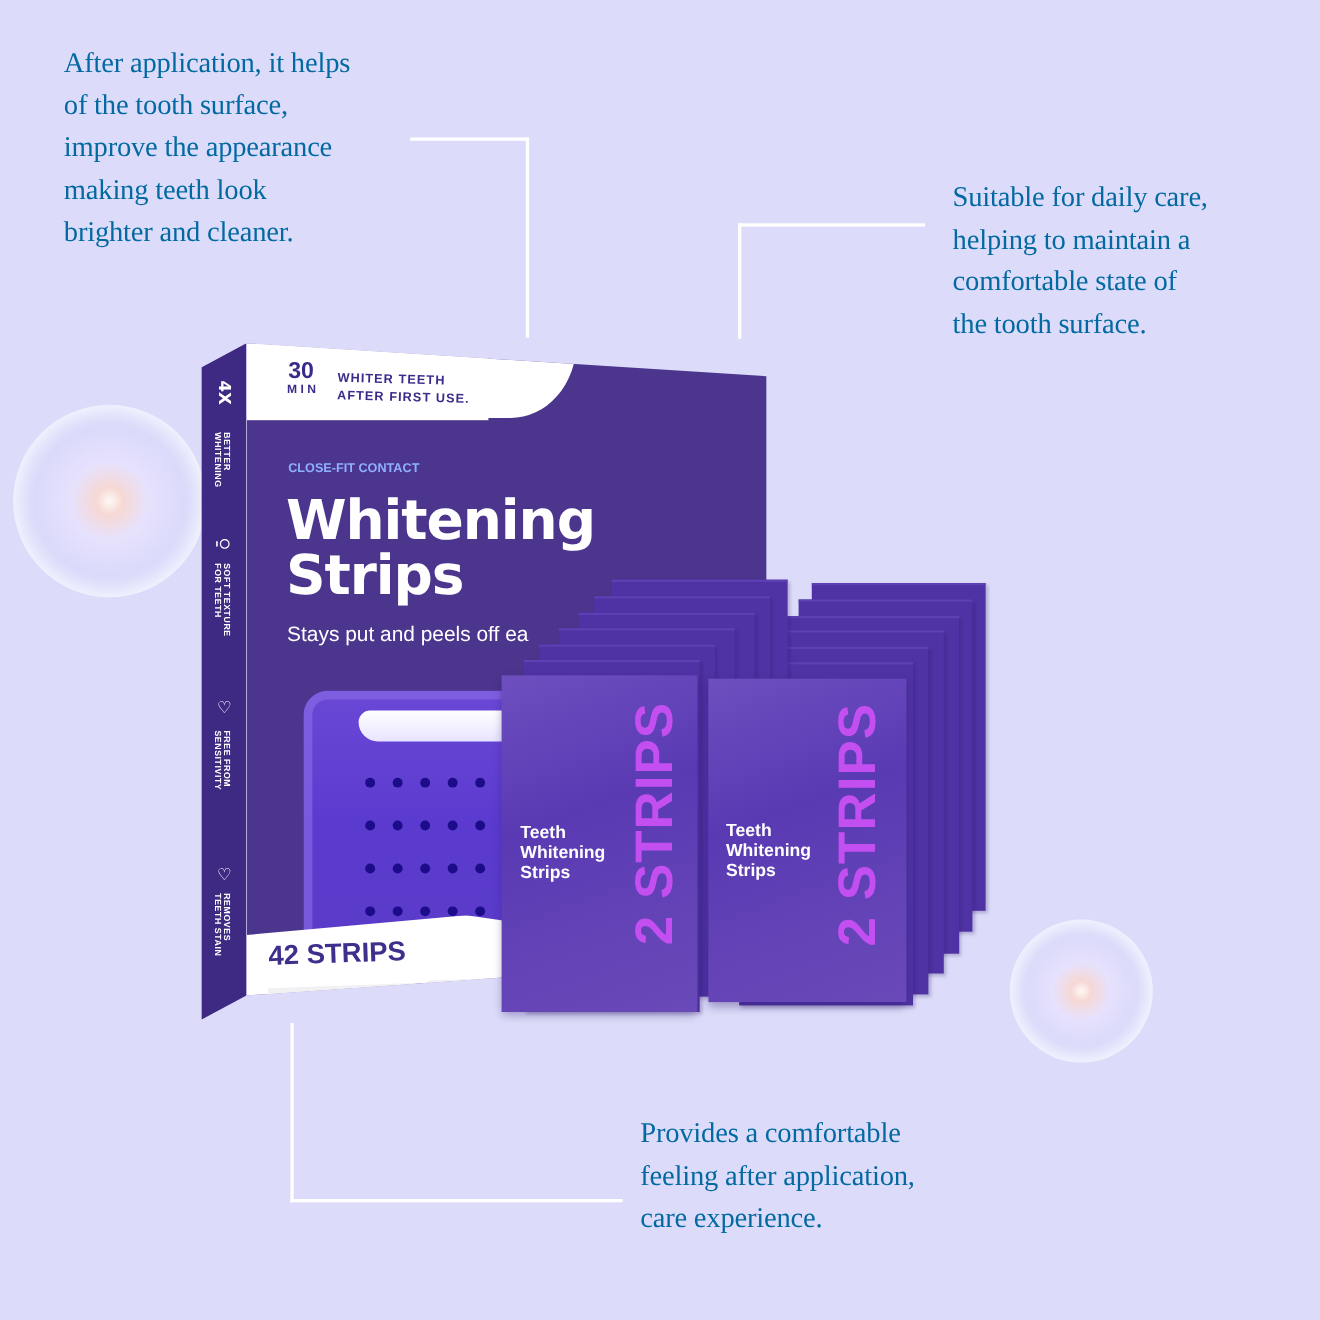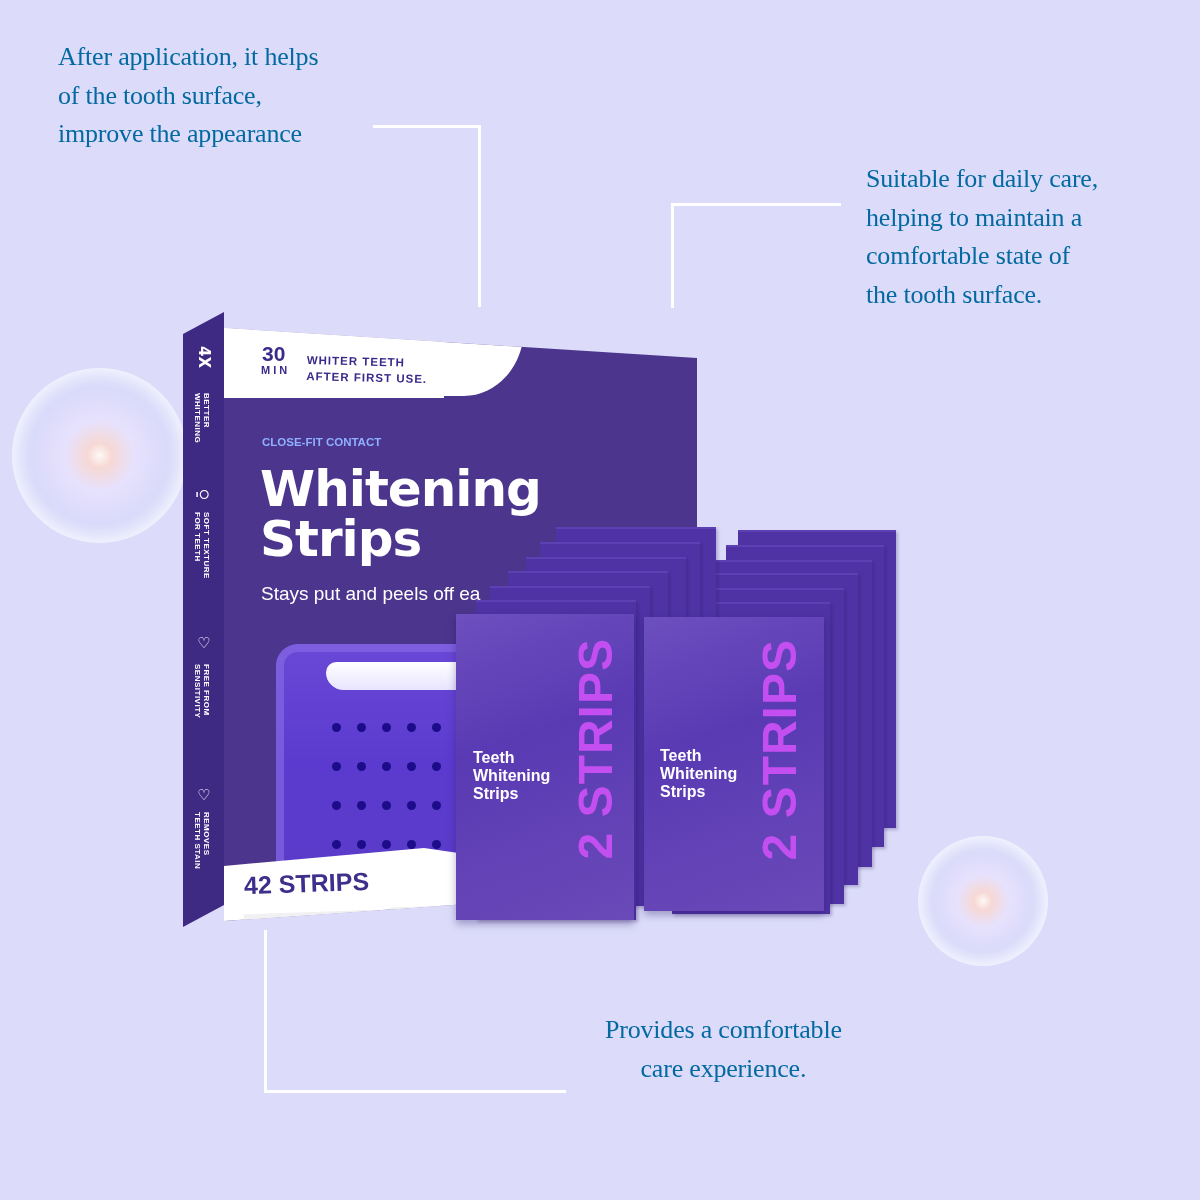--- a/index.html
+++ b/index.html
@@ -9,21 +9,21 @@
   .line { position:absolute; background:#ffffff; }
   .bubble { position:absolute; border-radius:50%;
     background: radial-gradient(circle at 50% 50%, rgba(255,250,245,0.95) 0%, rgba(255,215,200,0.75) 10%, rgba(240,230,255,0.55) 28%, rgba(215,215,250,0.45) 55%, rgba(240,245,255,0.8) 82%, rgba(200,220,250,0.55) 92%, rgba(220,220,250,0) 100%);
     box-shadow: inset 0 0 18px rgba(255,255,255,0.8);
   }
   
   .box-side { position:absolute; left:183px; top:312px; width:41px; height:615px; background:#3e2a83;
     clip-path: polygon(0 22px, 41px 0, 41px 593px, 0 615px); }
   .side-label { position:absolute; left:193px; color:#fff; font-family:"Liberation Sans", sans-serif; font-size:8px; font-weight:700; letter-spacing:0.5px; writing-mode:vertical-rl; white-space:pre; line-height:9px; }
   .side-icon { position:absolute; left:195px; color:#fff; font-size:15px; font-weight:700; writing-mode:vertical-rl; }
-  .box-front { position:absolute; left:224px; top:328px; width:473px; height:615px; background:#4b358d;
+  .box-front { position:absolute; left:224px; top:312px; width:473px; height:615px; background:#4b358d;
     clip-path: polygon(0 0, 473px 30px, 473px 560px, 0 593px); overflow:hidden; }
   .top-band { position:absolute; left:0; top:0; width:300px; height:68px; background:#fff;
     border-bottom-right-radius: 60px 68px; }
   .top-band-ext { position:absolute; left:0; top:0; width:220px; height:70px; background:#fff; }
   .min-num { position:absolute; left:38px; top:14px; color:#3a2b8b; font-family:"Liberation Sans", sans-serif; font-weight:700; font-size:21px; }
   .min-lbl { position:absolute; left:37px; top:36px; color:#3a2b8b; font-family:"Liberation Sans", sans-serif; font-weight:700; font-size:11px; letter-spacing:3px; }
   .whiter { position:absolute; left:83px; top:24px; color:#3a2b8b; font-family:"Liberation Sans", sans-serif; font-weight:700; font-size:11.5px; letter-spacing:1px; line-height:16px; transform:rotate(1.5deg); transform-origin:left top; }
   .closefit { position:absolute; left:38px; top:108px; color:#8fb0ff; font-family:"Liberation Sans", sans-serif; font-size:11.5px; font-weight:700; }
   .title { position:absolute; left:36px; top:136px; color:#fff; font-family:"DejaVu Sans", sans-serif; font-weight:700; font-size:50px; line-height:50px; letter-spacing:-1px; }
   .tagline { position:absolute; left:37px; top:255px; color:#fff; font-family:"Liberation Sans", sans-serif; font-weight:400; font-size:19px; white-space:nowrap; }
@@ -42,29 +42,32 @@
 </head>
 <body>
 
 <div class="bubble" style="left:12px; top:368px; width:175px; height:175px;"></div>
 <div class="bubble" style="left:918px; top:836px; width:130px; height:130px;"></div>
 
 <div class="callout" style="left:58px; top:38px;">
   <span>After application, it helps</span>
   <span>of the tooth surface,</span>
   <span>improve the appearance</span>
+  <span>making teeth look</span>
+  <span>brighter and cleaner.</span>
 </div>
 <div class="callout" style="left:866px; top:160px;">
   <span>Suitable for daily care,</span>
   <span>helping to maintain a</span>
   <span>comfortable state of</span>
   <span>the tooth surface.</span>
 </div>
-<div class="callout" style="left:605px; top:1011px;text-align:center;">
+<div class="callout" style="left:582px; top:1011px;">
   <span>Provides a comfortable</span>
+  <span>feeling after application,</span>
   <span>care experience.</span>
 </div>
 
 <div class="line" style="left:373px; top:125px; width:108px; height:3px;"></div>
 <div class="line" style="left:478px; top:125px; width:3px; height:182px;"></div>
 <div class="line" style="left:671px; top:203px; width:170px; height:3px;"></div>
 <div class="line" style="left:671px; top:203px; width:3px; height:105px;"></div>
 <div class="line" style="left:264px; top:930px; width:3px; height:163px;"></div>
 <div class="line" style="left:264px; top:1090px; width:302px; height:3px;"></div>
 

